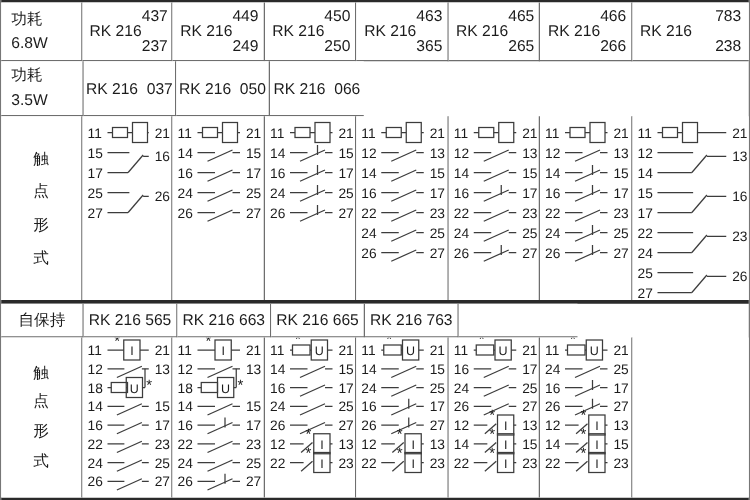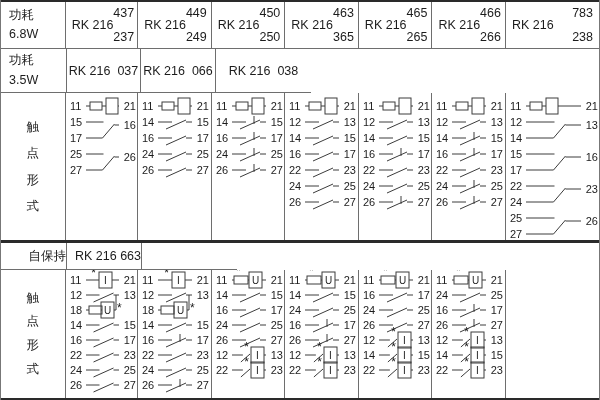--- a/index.html
+++ b/index.html
@@ -19,21 +19,21 @@
 .r1 .cell,.r2 .cell,.r4 .cell{border-bottom:1px solid #6e6e6e}
 .c0{width:66px}.c1{width:74px}.c2{width:75px}.c3{width:75px}.c4{width:75px}.c5{width:75px}.c6{width:75px}.c7{width:95px}
 .lab{display:flex;flex-direction:column;justify-content:center;padding-left:8px;font-size:12.5px;line-height:1.55}
 .m2{display:flex;justify-content:space-between;padding:4px 6px 4px 6px;font-size:12.5px}
 .m2 .pref{align-self:center;white-space:pre}
 .m2 .nums{display:flex;flex-direction:column;justify-content:space-between;text-align:center}
 .m1{display:flex;align-items:center;justify-content:center;font-size:12.5px;white-space:pre}
 .vert{display:flex;flex-direction:column;align-items:center;justify-content:center;font-size:12.5px}
 .r3 .vert{line-height:2.1}
 .r5 .vert{line-height:1.9}
-.lat{display:flex;align-items:center;justify-content:flex-end;font-size:12.5px;white-space:pre}
+.lat{display:flex;align-items:center;justify-content:center;font-size:12.5px;white-space:pre}
 .dg{padding:0}
 .dg svg{display:block}
 </style>
 </head>
 <body>
 
 <div class="sheet">
   <div class="hbar"></div>
 
   <div class="row r1">
@@ -91,22 +91,22 @@
         </span>
     </div>
   </div>
 
   <div class="row r2">
     <div class="cell c0 lab">
       <span>功耗</span>
       <span>3.5W</span>
     </div>
     <div class="cell c1 m1"><span>RK 216  037</span></div>
+    <div class="cell c3 m1"><span>RK 216  050</span></div>
     <div class="cell c6 m1"><span>RK 216  066</span></div>
-    <div class="cell c7 m1"><span>RK 216  038</span></div>
   </div>
 
   <div class="row r3">
     <div class="cell c0 vert">
       <span>触</span>
       <span>点</span>
       <span>形</span>
       <span>式</span>
     </div>
     <div class="cell c1 dg">
@@ -369,21 +369,24 @@
         </svg>
       </div>
   </div>
 
   <div class="sep"></div>
 
   <div class="row r4">
     <div class="cell c0 lat">
       <span>自保持</span>
     </div>
+    <div class="cell c2 lat"><span>RK 216 565</span></div>
     <div class="cell c3 lat"><span>RK 216 663</span></div>
+    <div class="cell c4 lat"><span>RK 216 665</span></div>
+    <div class="cell c5 lat"><span>RK 216 763</span></div>
     <div class="cell c7 lat"><span></span></div>
   </div>
 
   <div class="row r5">
     <div class="cell c0 vert">
       <span>触</span>
       <span>点</span>
       <span>形</span>
       <span>式</span>
     </div>

